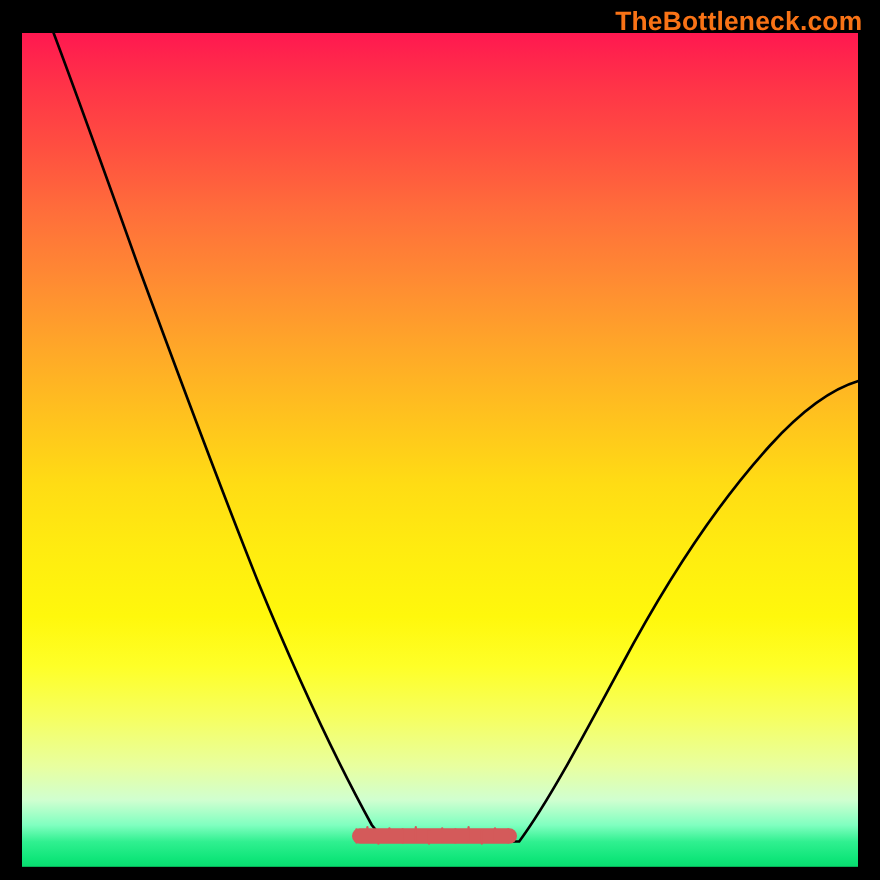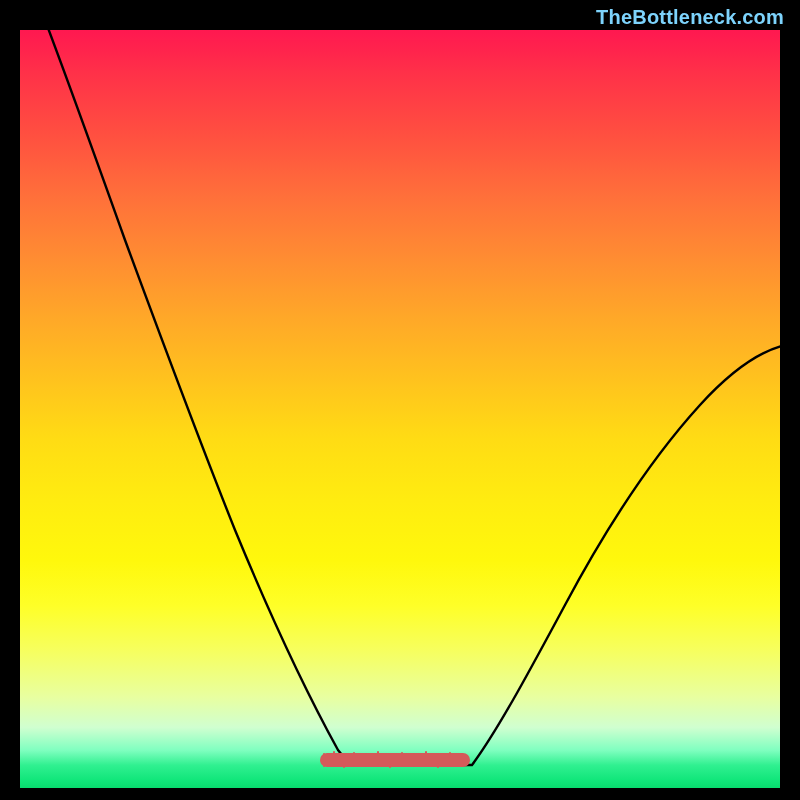--- a/index.html
+++ b/index.html
@@ -36,22 +36,22 @@
       #30f090 97%,
       #10e67a 99%,
       #08dc6e 100%
     );
     overflow: hidden;
   }
   .watermark {
     position: absolute;
     top: 6px;
     right: 16px;
-    color: #7dd3fc;
-    font-size: 20px;
+    color: #f97316;
+    font-size: 24px;
     font-weight: 600;
     letter-spacing: 0.2px;
     z-index: 5;
     text-align: center;
   }
   svg.curve {
     position: absolute;
     left: 0;
     top: 0;
     width: 760px;

